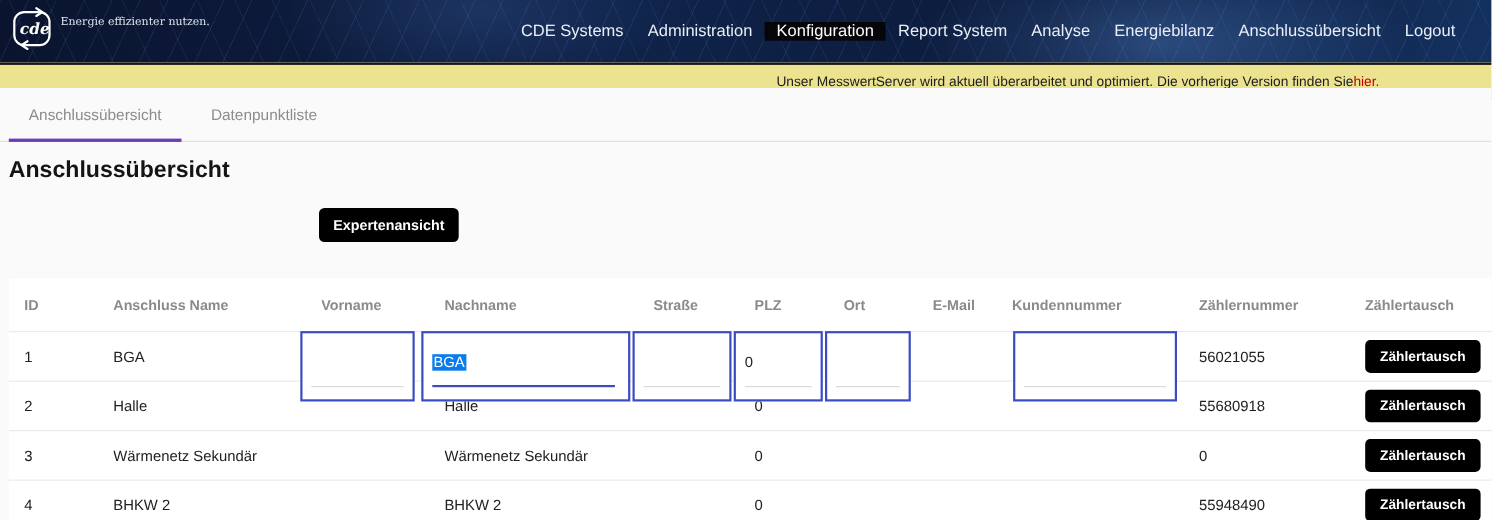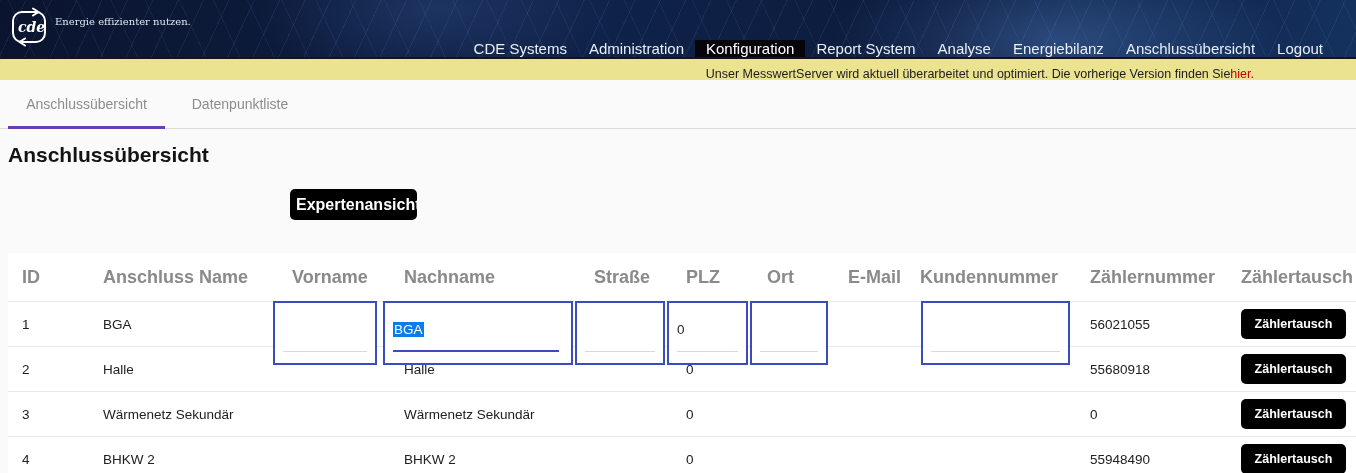--- a/index.html
+++ b/index.html
@@ -10,21 +10,21 @@
   .topbar{position:absolute;left:0;top:0;width:1356px;height:57px;
     background:
       radial-gradient(ellipse 320px 130px at 78% 70%, rgba(110,170,255,.30), transparent 70%),
       radial-gradient(ellipse 260px 110px at 32% 15%, rgba(90,140,230,.20), transparent 70%),
       repeating-linear-gradient(115deg, rgba(120,170,255,.10) 0 1px, transparent 1px 23px),
       repeating-linear-gradient(65deg, rgba(120,170,255,.08) 0 1px, transparent 1px 31px),
       linear-gradient(100deg,#0a142e,#0f2248 45%,#0b1a3a 70%,#14315e);
     display:flex;align-items:center;}
   .brand{display:flex;margin-left:10px;}
   .brand-tagline{color:#dde4ef;font-family:"DejaVu Serif", serif;font-size:10px;margin-left:7px;margin-top:12px;}
-  .nav{position:absolute;right:22px;top:0;height:57px;display:flex;align-items:flex-end;}
+  .nav{position:absolute;right:22px;top:0;height:57px;display:flex;align-items:center;}
   .nav-item{display:flex;align-items:center;padding:0 11px;color:#e9eef7;font-size:15px;cursor:pointer;white-space:nowrap;}
   .nav-item.active{background:#06060a;color:#fff;}
 
   
   .banner{position:absolute;left:0;top:57px;width:1356px;height:33px;box-sizing:border-box;
     background:var(--banner_bg,#ebe38f);border-top:2px solid #151515;border-bottom:1px solid #d946ef;
     display:flex;align-items:center;justify-content:flex-end;padding-right:102px;font-size:12.5px;color:#1c1c1c;}
   .banner a{color:var(--link_red,#c40000);text-decoration:none;cursor:pointer;}
 
   
@@ -36,26 +36,26 @@
   .tab.t1{width:150px;}
   .tab.active::after{content:"";position:absolute;left:0;right:0;bottom:-1px;height:3px;background:var(--accent_purple,#6a3cb5);}
 
   
   .page-title{position:absolute;left:8px;top:143px;font-size:21px;font-weight:bold;color:#141414;}
   .filter-input{position:absolute;left:8px;top:192px;width:270px;height:26px;border:none;outline:none;
     background:transparent;border-bottom:1px solid #b3b3b3;font-size:15px;color:#333;font-family:"Liberation Sans",sans-serif;}
   .filter-input::placeholder{color:#9b9b9b;}
   .btn-black{background:var(--button_black,#000);color:#fff;border:none;border-radius:5px;
     font-family:"Liberation Sans",sans-serif;font-weight:bold;cursor:pointer;}
-  .btn-expert{position:absolute;left:290px;top:189px;width:127px;height:31px;font-size:16px;}
+  .btn-expert{position:absolute;left:290px;top:189px;width:127px;height:31px;font-size:13px;}
 
   
   .table{position:absolute;left:8px;top:253px;width:1348px;background:#fff;}
   .thead,.tr{display:grid;grid-template-columns:95px 189px 112px 190px 92px 81px 81px 72px 170px 151px 115px;align-items:center;}
-  .thead{height:48px;color:#8a8a8a;font-size:18px;font-weight:bold;}
+  .thead{height:48px;color:#8a8a8a;font-size:13px;font-weight:bold;}
   .tr{height:44px;border-top:1px solid #e9e9e9;font-size:13.5px;color:#212121;}
   .c0{padding-left:14px;}
   .td,.th{white-space:nowrap;overflow:hidden;}
   .btn-row{width:105px;height:30px;font-size:12.5px;}
 
   
   .edit-box{position:absolute;top:48px;height:64px;box-sizing:border-box;background:#fff;
     border:2px solid var(--box_border_blue,#3b4cc0);z-index:5;}
   .edit-underline{position:absolute;left:8px;right:8px;bottom:11px;height:1px;background:#d8d8d8;}
   .edit-underline.focused{height:2px;background:var(--box_border_blue,#3b4cc0);right:12px;}

